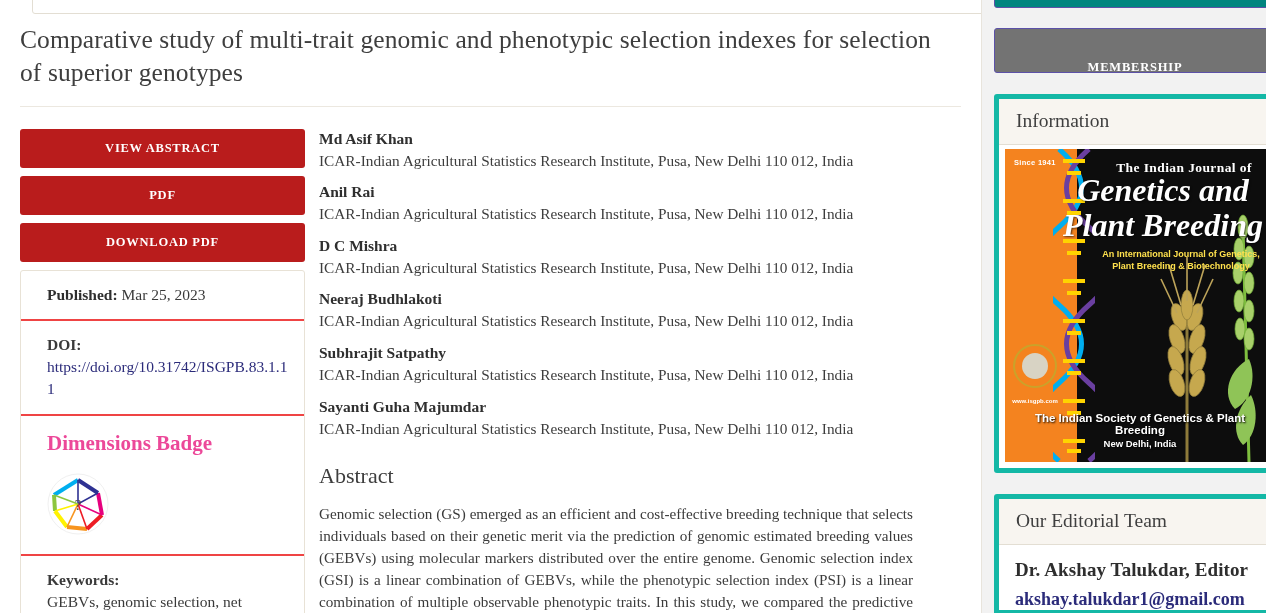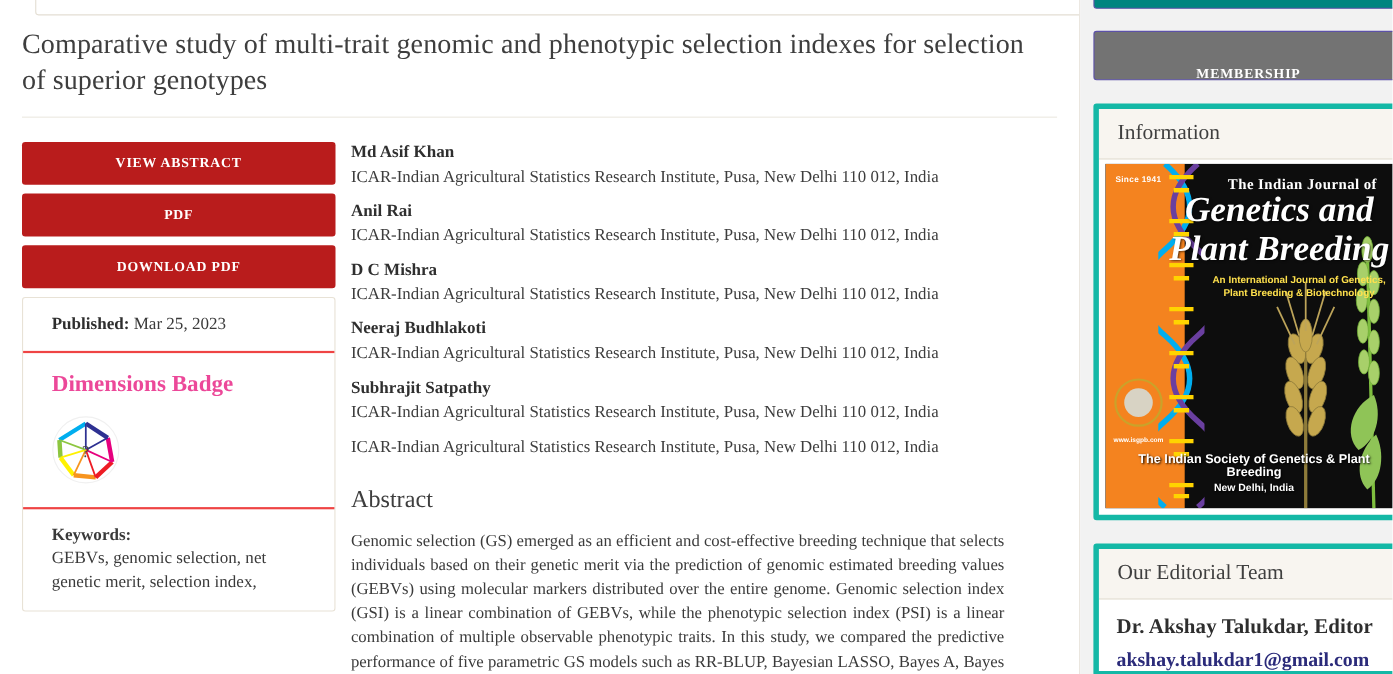--- a/index.html
+++ b/index.html
@@ -295,20 +295,24 @@
         <button class="btn">PDF</button>
         <button class="btn">DOWNLOAD PDF</button>
 
         <div class="info-box">
 
           <div class="info-row">
             <span class="info-label">Published:</span>
             <span>Mar 25, 2023</span>
           </div>
 
+          <div class="info-row">
+            <span class="doi-label">DOI:</span>
+            <a class="doi-link" href="#">https://doi.org/10.31742/ISGPB.83.1.11</a>
+          </div>
 
           <div class="info-row">
             <span class="badge-title">Dimensions Badge</span>
             <div class="badge-wrap">
               <svg width="62" height="62" viewBox="0 0 62 62">
                 <circle cx="31" cy="31" r="30" fill="#ffffff"></circle>
                 <circle cx="31" cy="31" r="30" fill="none" stroke="#f0f0f0" stroke-width="1"></circle>
                 <g fill="none" stroke-width="4" stroke-linejoin="round">
                   <path d="M31 7 L51 20" stroke="#2e3192"></path>
                   <path d="M51 20 L55 42" stroke="#e6007e"></path>
@@ -355,20 +359,21 @@
         </div>
         <div class="author">
           <p class="author-name">Neeraj Budhlakoti</p>
           <p class="author-aff">ICAR-Indian Agricultural Statistics Research Institute, Pusa, New Delhi 110 012, India</p>
         </div>
         <div class="author">
           <p class="author-name">Subhrajit Satpathy</p>
           <p class="author-aff">ICAR-Indian Agricultural Statistics Research Institute, Pusa, New Delhi 110 012, India</p>
         </div>
         <div class="author">
+          <p class="author-name">Sayanti Guha Majumdar</p>
           <p class="author-aff">ICAR-Indian Agricultural Statistics Research Institute, Pusa, New Delhi 110 012, India</p>
         </div>
 
         <h2 class="abstract-head">Abstract</h2>
         <p class="abstract-body">Genomic selection (GS) emerged as an efficient and cost-effective breeding technique that selects individuals based on their genetic merit via the prediction of genomic estimated breeding values (GEBVs) using molecular markers distributed over the entire genome. Genomic selection index (GSI) is a linear combination of GEBVs, while the phenotypic selection index (PSI) is a linear combination of multiple observable phenotypic traits. In this study, we compared the predictive performance of five parametric GS models such as RR-BLUP, Bayesian LASSO, Bayes A, Bayes B, and Bayes C for estimating GSI. Further, the GSI and PSI efficiency of breeding candidates was evaluated by applying suitable evaluation measures such as correlations of each</p>
 
       </div>
     </div>
   </div>
 

